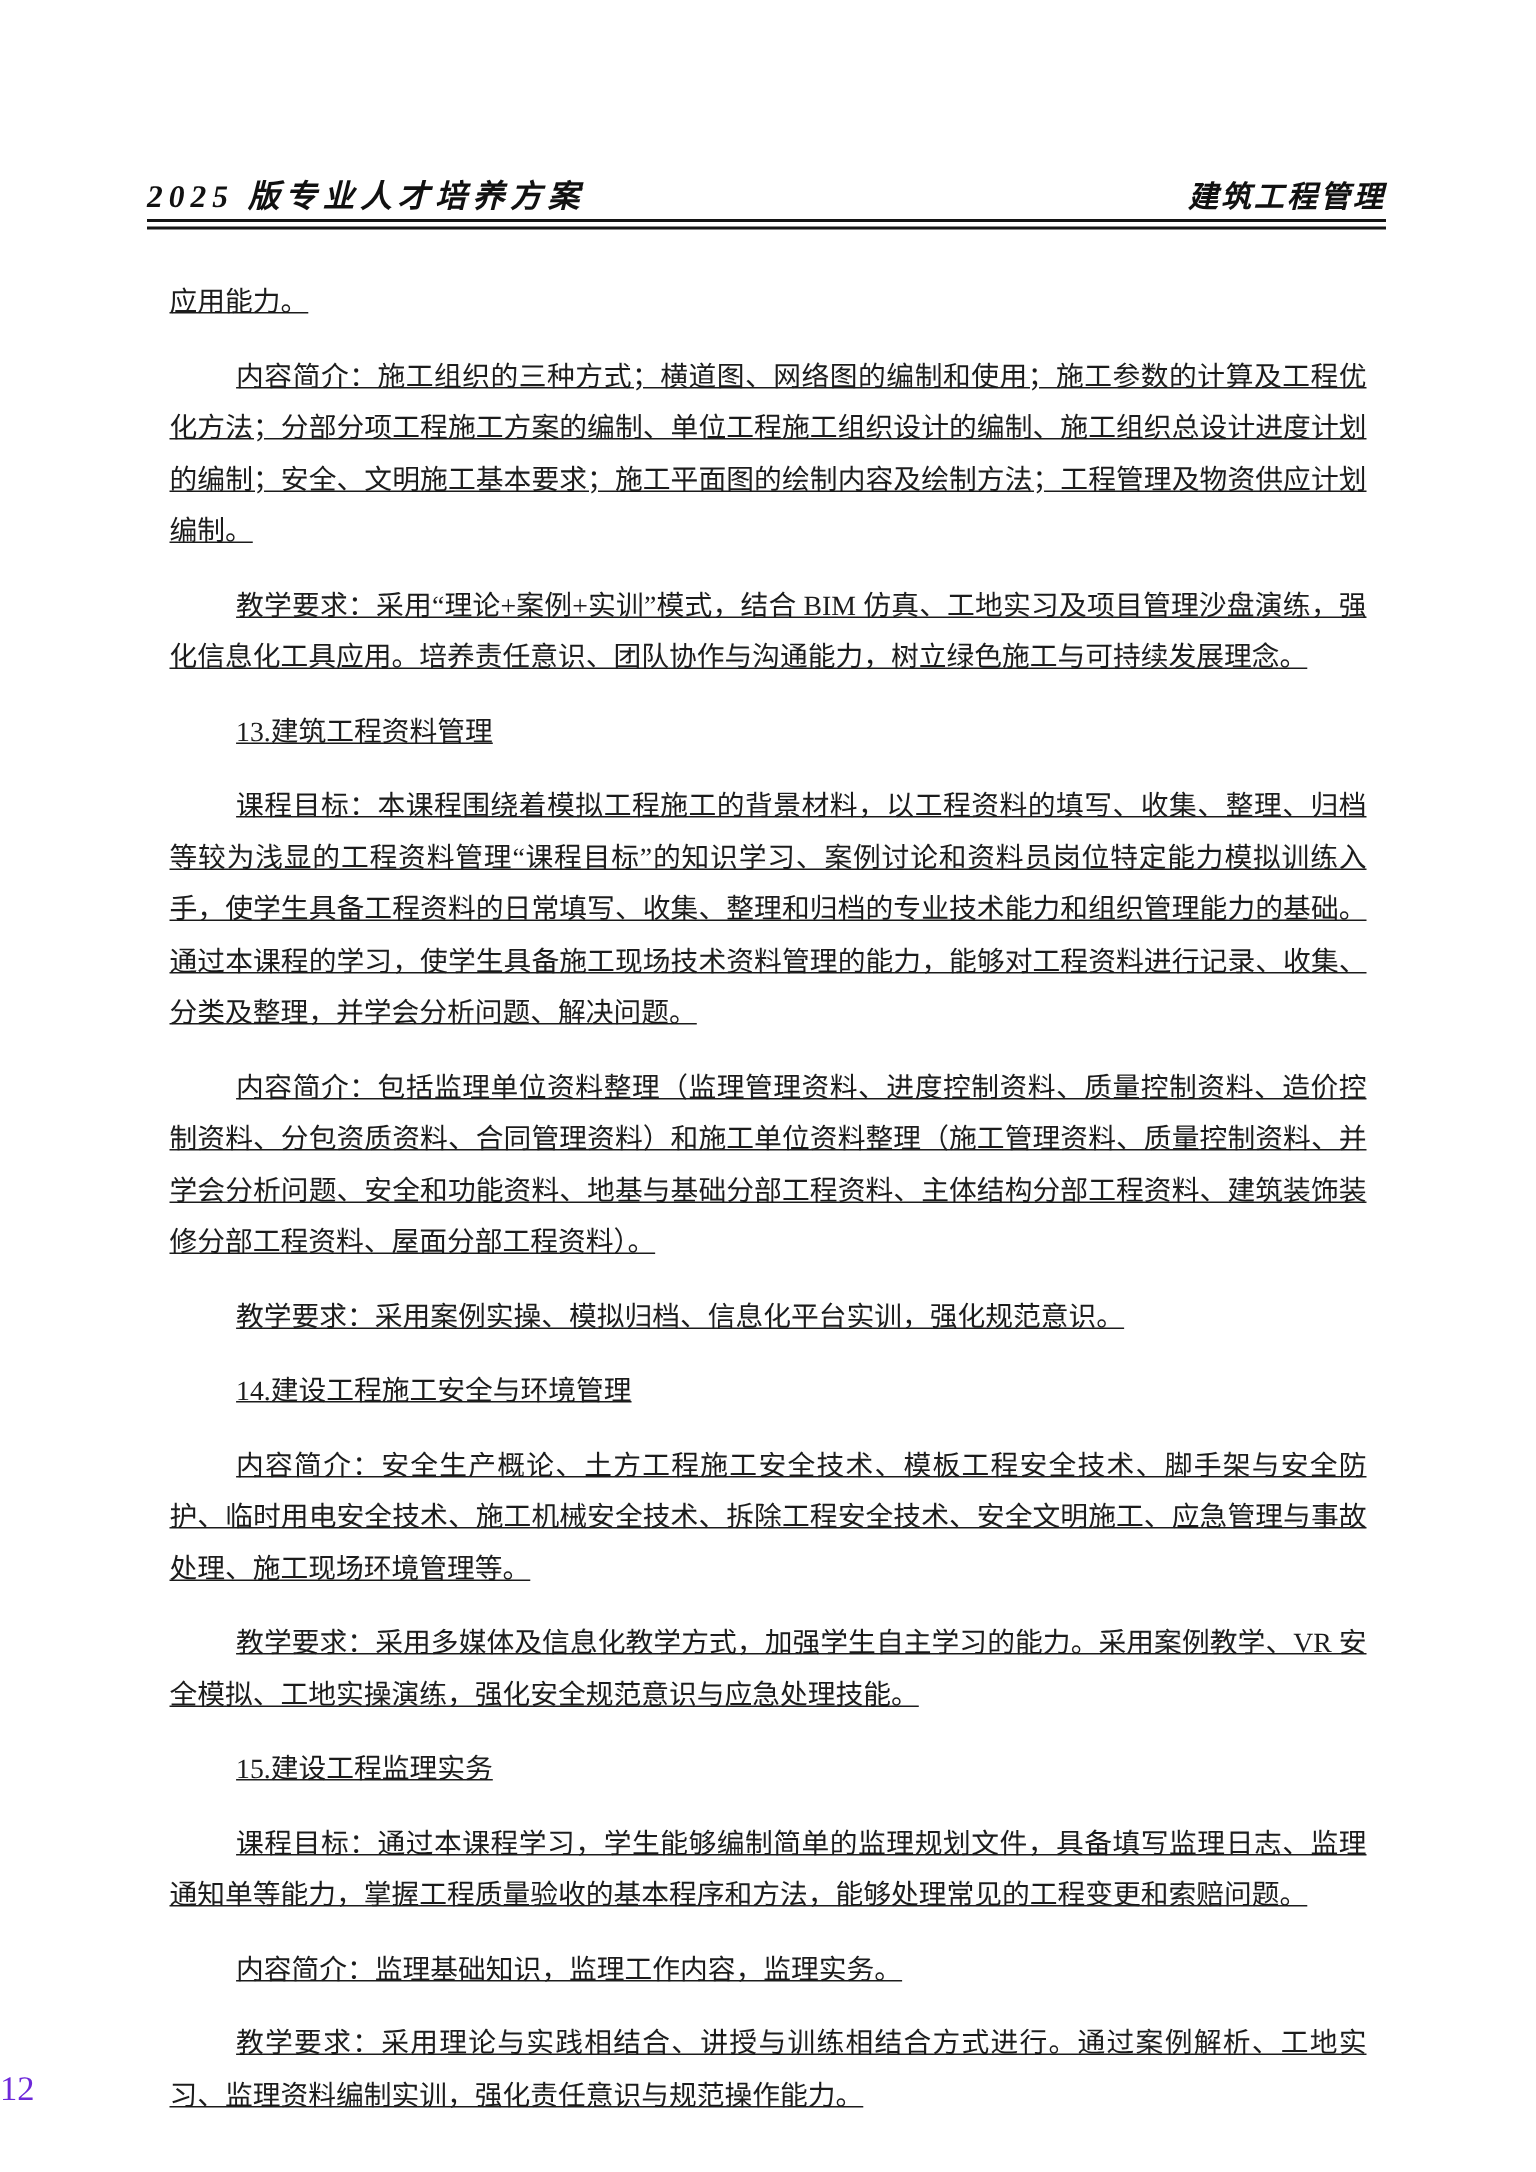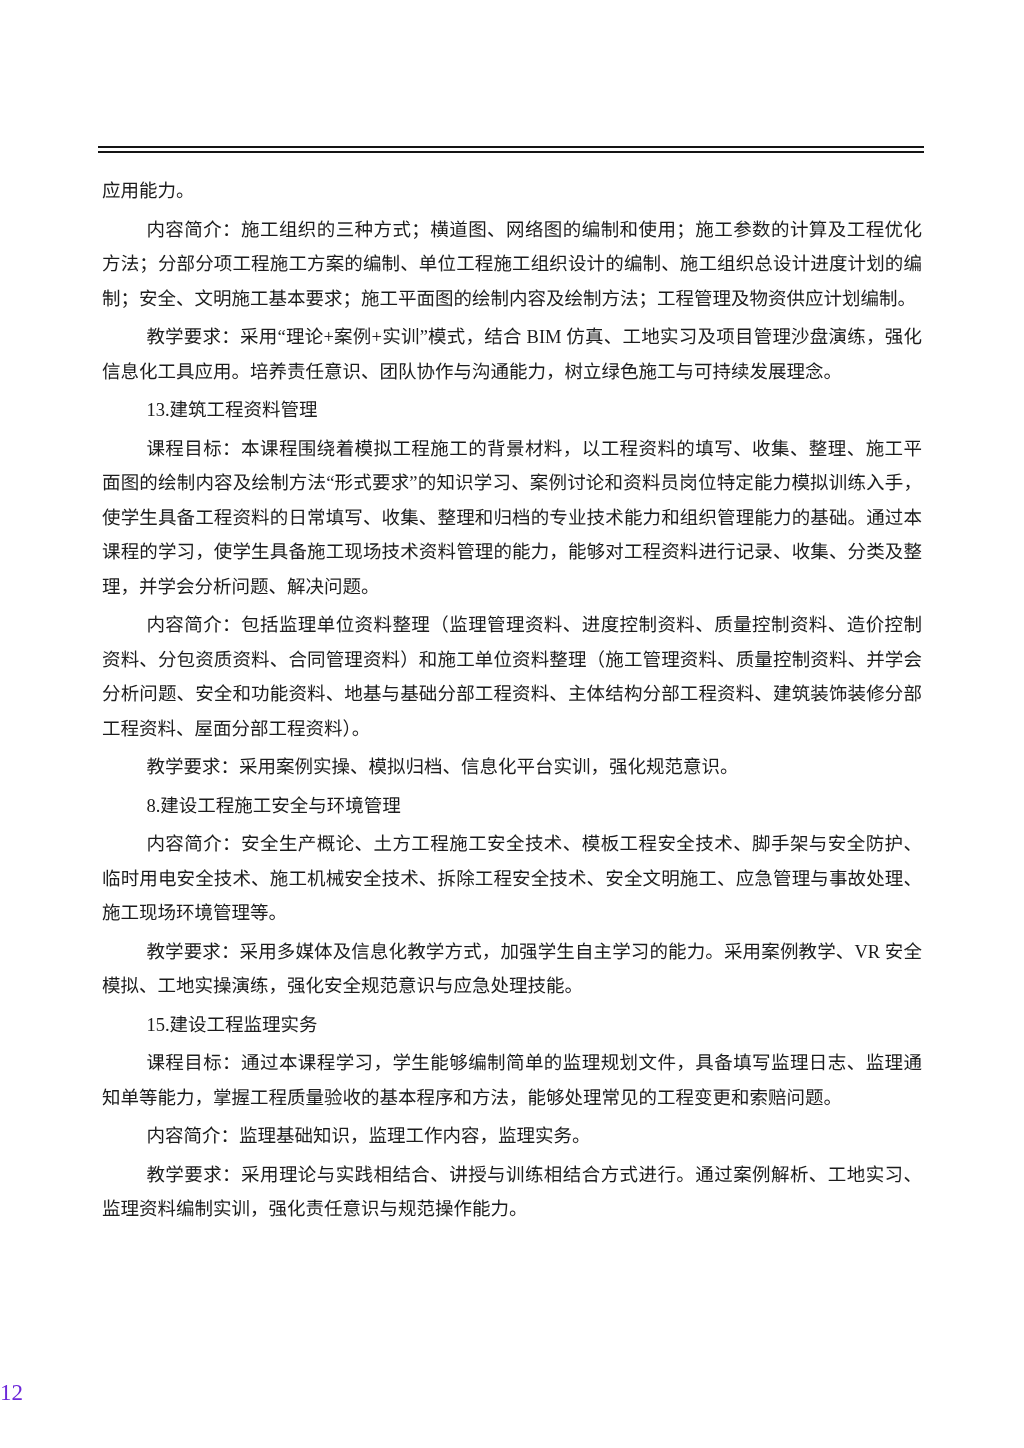--- a/index.html
+++ b/index.html
@@ -53,54 +53,59 @@
     left: 98px;
     width: 828px;
     top: 170px;
     font-size: 18.5px;
     line-height: 34.5px;
     text-align: justify;
     text-justify: inter-ideograph;
     color: #1c1c1c;
   }
   .body-text p {
-    margin: 4px;
+    margin: 15px;
     padding: 0;
+    text-decoration: underline;
   }
   .body-text p.indent {
     text-indent: 2.4em;
   }
   
   .page-footer {
     position: absolute;
     left: 0;
     right: 0;
     top: 1380px;
     text-align: left;
     font-size: 23px;
     color: #6d28d9;
   }
 </style>
 </head>
 <body>
 
 <div class="page">
 
+  <header class="running-header">
+    <span class="hleft">2025 版专业人才培养方案</span>
+    <span class="hright">建筑工程管理</span>
+  </header>
 
   <div class="header-rule"></div>
 
   <main class="body-text" id="paragraphs">
       <p class="">应用能力。</p>
       <p class="indent">内容简介：施工组织的三种方式；横道图、网络图的编制和使用；施工参数的计算及工程优化方法；分部分项工程施工方案的编制、单位工程施工组织设计的编制、施工组织总设计进度计划的编制；安全、文明施工基本要求；施工平面图的绘制内容及绘制方法；工程管理及物资供应计划编制。</p>
       <p class="indent">教学要求：采用“理论+案例+实训”模式，结合 BIM 仿真、工地实习及项目管理沙盘演练，强化信息化工具应用。培养责任意识、团队协作与沟通能力，树立绿色施工与可持续发展理念。</p>
       <p class="indent">13.建筑工程资料管理</p>
-      <p class="indent">课程目标：本课程围绕着模拟工程施工的背景材料，以工程资料的填写、收集、整理、施工平面图的绘制内容及绘制方法“形式要求”的知识学习、案例讨论和资料员岗位特定能力模拟训练入手，使学生具备工程资料的日常填写、收集、整理和归档的专业技术能力和组织管理能力的基础。通过本课程的学习，使学生具备施工现场技术资料管理的能力，能够对工程资料进行记录、收集、分类及整理，并学会分析问题、解决问题。</p>
+      <p class="indent">课程目标：本课程围绕着模拟工程施工的背景材料，以工程资料的填写、收集、整理、归档等较为浅显的工程资料管理“课程目标”的知识学习、案例讨论和资料员岗位特定能力模拟训练入手，使学生具备工程资料的日常填写、收集、整理和归档的专业技术能力和组织管理能力的基础。通过本课程的学习，使学生具备施工现场技术资料管理的能力，能够对工程资料进行记录、收集、分类及整理，并学会分析问题、解决问题。</p>
       <p class="indent">内容简介：包括监理单位资料整理（监理管理资料、进度控制资料、质量控制资料、造价控制资料、分包资质资料、合同管理资料）和施工单位资料整理（施工管理资料、质量控制资料、并学会分析问题、安全和功能资料、地基与基础分部工程资料、主体结构分部工程资料、建筑装饰装修分部工程资料、屋面分部工程资料）。</p>
       <p class="indent">教学要求：采用案例实操、模拟归档、信息化平台实训，强化规范意识。</p>
-      <p class="indent">8.建设工程施工安全与环境管理</p>
+      <p class="indent">14.建设工程施工安全与环境管理</p>
       <p class="indent">内容简介：安全生产概论、土方工程施工安全技术、模板工程安全技术、脚手架与安全防护、临时用电安全技术、施工机械安全技术、拆除工程安全技术、安全文明施工、应急管理与事故处理、施工现场环境管理等。</p>
       <p class="indent">教学要求：采用多媒体及信息化教学方式，加强学生自主学习的能力。采用案例教学、VR 安全模拟、工地实操演练，强化安全规范意识与应急处理技能。</p>
       <p class="indent">15.建设工程监理实务</p>
       <p class="indent">课程目标：通过本课程学习，学生能够编制简单的监理规划文件，具备填写监理日志、监理通知单等能力，掌握工程质量验收的基本程序和方法，能够处理常见的工程变更和索赔问题。</p>
       <p class="indent">内容简介：监理基础知识，监理工作内容，监理实务。</p>
       <p class="indent">教学要求：采用理论与实践相结合、讲授与训练相结合方式进行。通过案例解析、工地实习、监理资料编制实训，强化责任意识与规范操作能力。</p>
     </main>
 
   <footer class="page-footer">
     <span>12</span>

